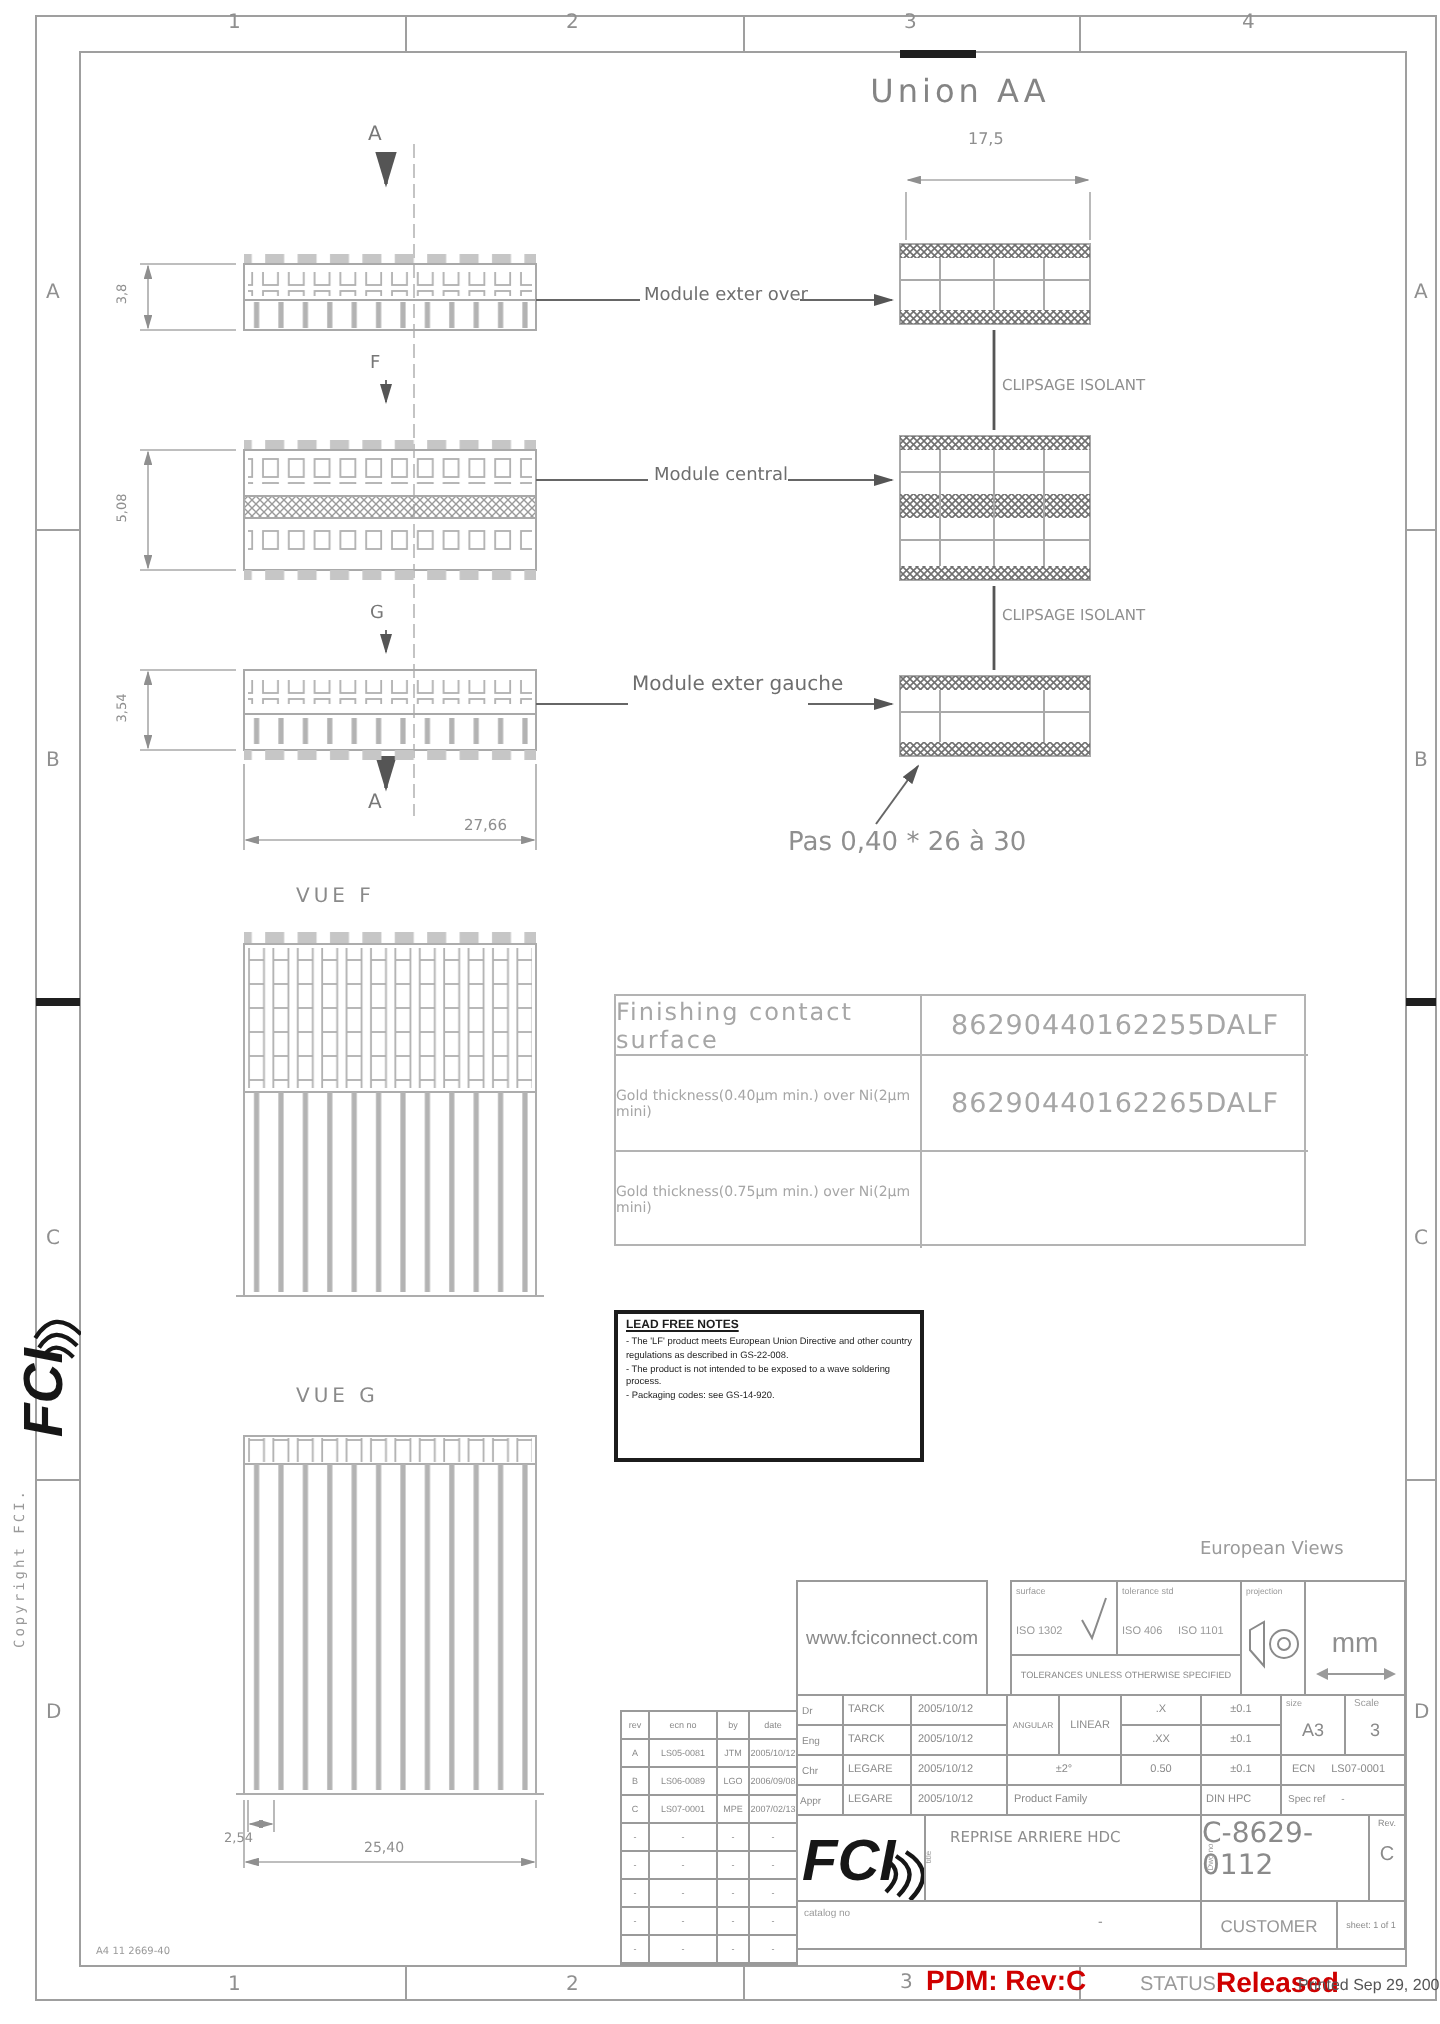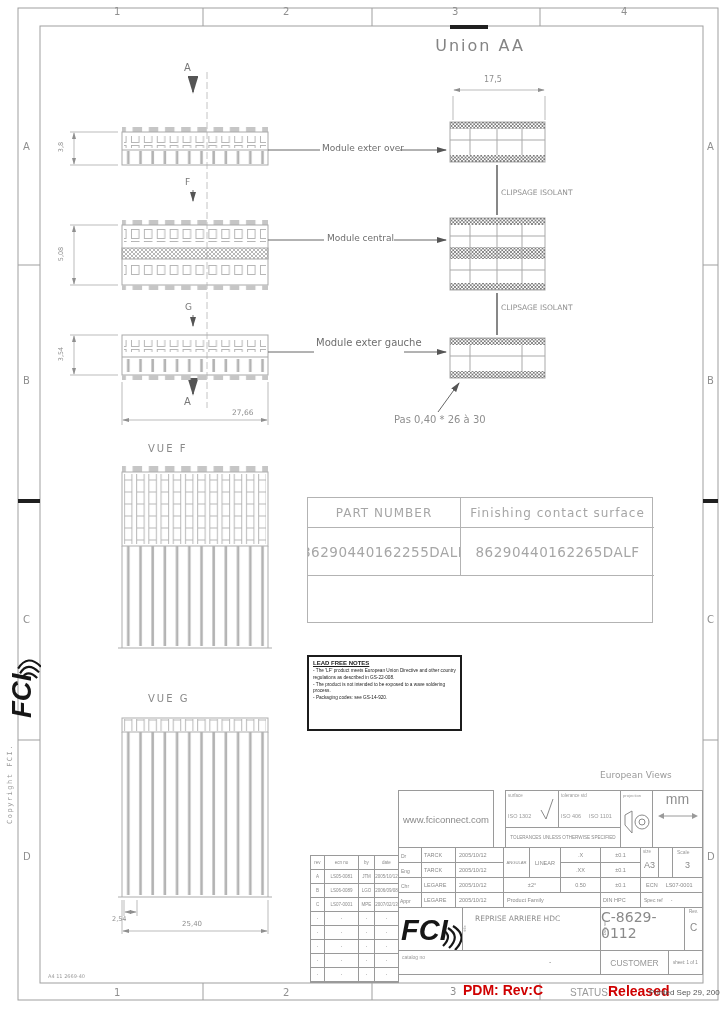--- a/index.html
+++ b/index.html
@@ -188,45 +188,46 @@
   <div class="t" style="left:23px;top:141px;font-size:10px">A</div>
   <div class="t" style="left:23px;top:375px;font-size:10px">B</div>
   <div class="t" style="left:23px;top:614px;font-size:10px">C</div>
   <div class="t" style="left:23px;top:851px;font-size:10px">D</div>
   <div class="t" style="left:707px;top:141px;font-size:10px">A</div>
   <div class="t" style="left:707px;top:375px;font-size:10px">B</div>
   <div class="t" style="left:707px;top:614px;font-size:10px">C</div>
   <div class="t" style="left:707px;top:851px;font-size:10px">D</div>
 
   <div class="t" style="left:420px;top:36px;width:120px;text-align:center;font-size:16px;letter-spacing:2px;color:#848484">Union AA</div>
-  <div class="t" style="left:484px;top:75px;font-size:8px">17,5</div>
+  <div class="t" style="left:484px;top:65px;font-size:8px">17,5</div>
   <div class="t" style="left:184px;top:62px;font-size:10px;color:#777">A</div>
   <div class="t" style="left:184px;top:396px;font-size:10px;color:#777">A</div>
   <div class="t" style="left:185px;top:177px;font-size:9px;color:#777">F</div>
   <div class="t" style="left:185px;top:302px;font-size:9px;color:#777">G</div>
   <div class="t rot" style="left:56px;top:143px;font-size:6.5px">3,8</div>
   <div class="t rot" style="left:54px;top:250px;font-size:6.5px">5,08</div>
   <div class="t rot" style="left:54px;top:350px;font-size:6.5px">3,54</div>
   <div class="t" style="left:232px;top:408px;font-size:7.5px">27,66</div>
   <div class="t" style="left:322px;top:143px;font-size:9px;color:#6e6e6e">Module exter over</div>
   <div class="t" style="left:327px;top:233px;font-size:9px;color:#6e6e6e">Module central</div>
   <div class="t" style="left:316px;top:337px;font-size:10px;color:#6e6e6e">Module exter gauche</div>
   <div class="t" style="left:501px;top:188px;font-size:7.5px">CLIPSAGE ISOLANT</div>
   <div class="t" style="left:501px;top:303px;font-size:7.5px">CLIPSAGE ISOLANT</div>
-  <div class="t" style="left:394px;top:414px;font-size:10px">Pas 0,40 * 26 à 30</div>
+  <div class="t" style="left:394px;top:414px;font-size:13px">Pas 0,40 * 26 à 30</div>
   <div class="t" style="left:148px;top:443px;font-size:10px;letter-spacing:2px;color:#8a8a8a">VUE F</div>
   <div class="t" style="left:148px;top:693px;font-size:10px;letter-spacing:2px;color:#8a8a8a">VUE G</div>
   <div class="t" style="left:112px;top:915px;font-size:6.5px">2,54</div>
   <div class="t" style="left:182px;top:920px;font-size:7px">25,40</div>
 
   <div class="ptable">
-    <div class="ph">PART NUMBER</div>
     <div class="ph">Finishing contact surface</div>
     <div class="pn">86290440162255DALF</div>
+    <div class="pf">Gold thickness(0.40µm min.) over Ni(2µm mini)</div>
     <div class="pn">86290440162265DALF</div>
+    <div class="pf">Gold thickness(0.75µm min.) over Ni(2µm mini)</div>
   </div>
 
   <div class="notebox">
     <h4>LEAD FREE NOTES</h4>
     <div>- <span>The 'LF' product meets European Union Directive and other country regulations as described in GS-22-008.</span></div>
     <div>- <span>The product is not intended to be exposed to a wave soldering process.</span></div>
     <div>- <span>Packaging codes: see GS-14-920.</span></div>
   </div>
 
   <div class="t" style="left:600px;top:770px;width:100px;text-align:left;font-size:9px;color:#9a9a9a">European Views</div>
@@ -286,21 +287,21 @@
     </div>
     <div class="c" style="left:222px;top:0;width:33px;height:58px">
       <span class="lbl" style="left:2px;top:2px;font-size:4.2px">projection</span>
       <svg style="position:absolute;left:2px;top:16px" width="28" height="30">
         <path d="M2 8L9 4v22L2 18z" fill="none" stroke="#8a8a8a" stroke-width="1"></path>
         <circle cx="19" cy="15" r="7" fill="none" stroke="#8a8a8a" stroke-width="1"></circle>
         <circle cx="19" cy="15" r="3" fill="none" stroke="#8a8a8a" stroke-width="1"></circle>
       </svg>
     </div>
     <div class="c" style="left:254px;top:0;width:51px;height:58px;text-align:center">
-      <div style="font-size:14px;color:#8f8f8f;margin-top:0">mm</div>
+      <div style="font-size:14px;color:#8f8f8f;margin-top:22px">mm</div>
       <svg width="42" height="10">
         <path d="M6 5h30" stroke="#9a9a9a" stroke-width="1"></path>
         <path d="M1 5l6-3v6z M41 5l-6-3v6z" fill="#9a9a9a"></path>
       </svg>
     </div>
     <div class="c" style="left:107px;top:37px;width:116px;height:21px;display:flex;align-items:center;justify-content:center;font-size:4.6px;color:#8a8a8a">TOLERANCES UNLESS OTHERWISE SPECIFIED</div>
 
     <div class="c" style="left:0;top:57px;width:24px;height:16px;font-size:5px;padding:5px 2px">Dr</div>
     <div class="c" style="left:23px;top:57px;width:35px;height:16px;font-size:5.5px;padding:4px 2px">TARCK</div>
     <div class="c" style="left:57px;top:57px;width:49px;height:16px;font-size:5.5px;padding:4px 3px">2005/10/12</div>
@@ -317,21 +318,21 @@
     <div class="c" style="left:105px;top:57px;width:27px;height:31px;font-size:4.2px;display:flex;align-items:center;justify-content:center">ANGULAR</div>
     <div class="c" style="left:131px;top:57px;width:32px;height:31px;font-size:5.5px;display:flex;align-items:center;justify-content:center">LINEAR</div>
     <div class="c" style="left:105px;top:87px;width:58px;height:16px;font-size:5.5px;display:flex;align-items:center;justify-content:center">±2°</div>
     <div class="c" style="left:162px;top:57px;width:41px;height:16px;font-size:5.5px;display:flex;align-items:center;justify-content:center">.X</div>
     <div class="c" style="left:202px;top:57px;width:41px;height:16px;font-size:5.5px;display:flex;align-items:center;justify-content:center">±0.1</div>
     <div class="c" style="left:162px;top:72px;width:41px;height:16px;font-size:5.5px;display:flex;align-items:center;justify-content:center">.XX</div>
     <div class="c" style="left:202px;top:72px;width:41px;height:16px;font-size:5.5px;display:flex;align-items:center;justify-content:center">±0.1</div>
     <div class="c" style="left:162px;top:87px;width:41px;height:16px;font-size:5.5px;display:flex;align-items:center;justify-content:center">0.50</div>
     <div class="c" style="left:202px;top:87px;width:41px;height:16px;font-size:5.5px;display:flex;align-items:center;justify-content:center">±0.1</div>
 
-    <div class="c" style="left:242px;top:57px;width:19px;height:31px">
+    <div class="c" style="left:242px;top:57px;width:33px;height:31px">
       <span class="lbl" style="left:2px;top:1px">size</span>
       <div style="text-align:center;font-size:9px;margin-top:12px">A3</div>
     </div>
     <div class="c" style="left:274px;top:57px;width:31px;height:31px">
       <span class="lbl" style="left:4px;top:1px;font-size:5px">Scale</span>
       <div style="text-align:center;font-size:9px;margin-top:12px">3</div>
     </div>
     <div class="c" style="left:242px;top:87px;width:63px;height:16px;display:flex;align-items:center;font-size:5.5px">
       <span style="margin-left:5px">ECN</span>
       <span style="margin-left:8px">LS07-0001</span>

